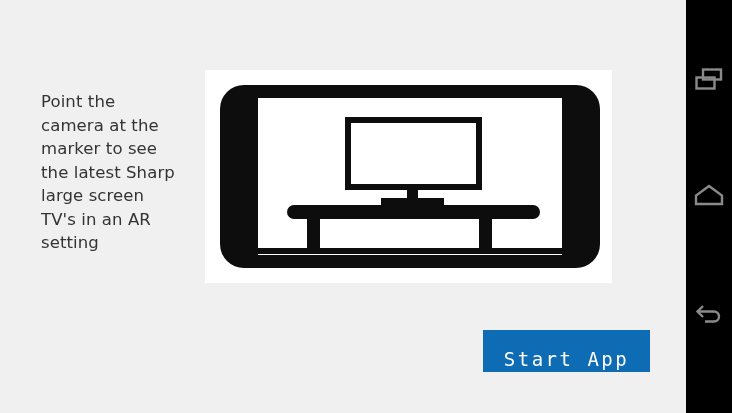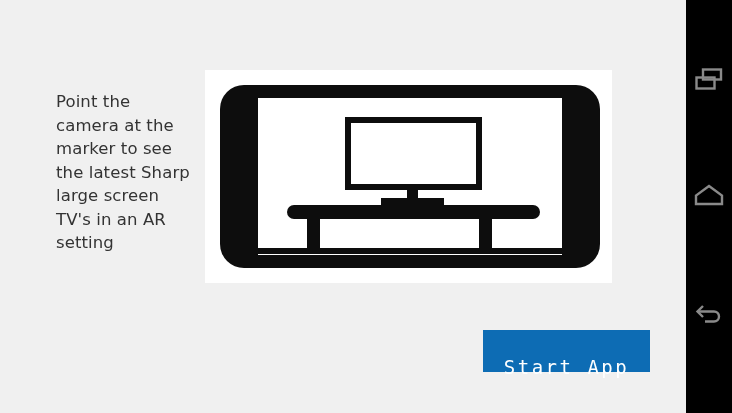--- a/index.html
+++ b/index.html
@@ -29,21 +29,21 @@
     left: 0;
     top: 0;
     width: 686px;
     height: 413px;
     background: #f0f0f0;
   }
 
   
   #instruction-text {
     position: absolute;
-    left: 56px;
+    left: 41px;
     top: 90px;
     width: 142px;
     font-size: 16.5px;
     line-height: 23.5px;
     color: #333333;
     letter-spacing: 0.1px;
     white-space: pre-wrap;
     font-family: "DejaVu Sans", sans-serif;
   }
 
@@ -161,21 +161,21 @@
     width: 167px;
     height: 42px;
     background: #0d6cb4;
     border: none;
     color: #ffffff;
     font-family: "DejaVu Sans Mono", monospace;
     font-size: 19px;
     letter-spacing: 2.5px;
     line-height: 42px;
     cursor: pointer;
-    padding: 16px;
+    padding: 8px;
     box-sizing: border-box;
   }
 
   
   #nav-bar {
     position: absolute;
     left: 686px;
     top: 0;
     width: 46px;
     height: 413px;

